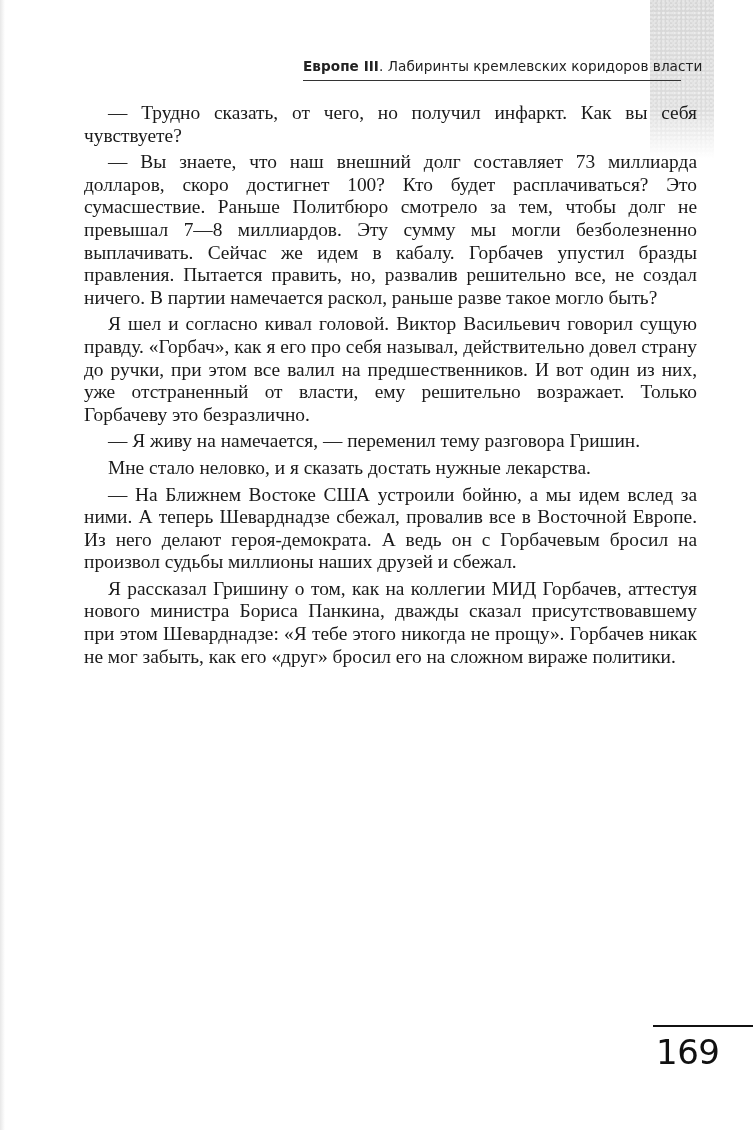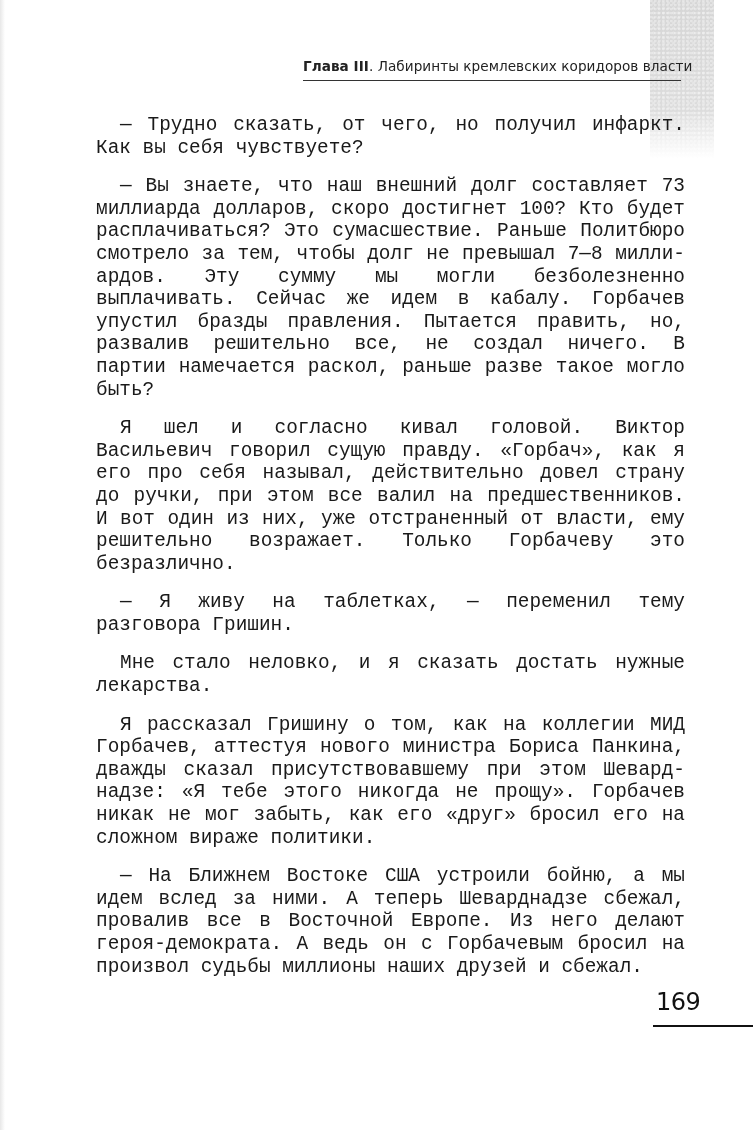--- a/index.html
+++ b/index.html
@@ -25,43 +25,43 @@
     white-space: nowrap; letter-spacing: 0.05px;
   }
   .running-head b { font-weight: bold; }
   .head-rule {
     position: absolute; left: 303px; top: 80px; width: 378px; height: 1px; background: #333;
   }
   .text-block {
     position: absolute; left: 80px; top: 98px; width: 621px;
     font-size: 19.4px; line-height: 22.6px; text-align: justify;
   }
-  .text-block p { margin: 16px; text-indent: 24px; hyphens: manual; font-family: Liberation Mono, monospace; }
+  .text-block p { margin: 4px; text-indent: 24px; hyphens: manual; }
   .page-number {
-    position: absolute; left: 656px; top: 988px;
-    font-family: "DejaVu Sans", "Liberation Sans", sans-serif; font-size: 24px; color: #111;
+    position: absolute; left: 656px; top: 1032px;
+    font-family: "DejaVu Sans", "Liberation Sans", sans-serif; font-size: 34px; color: #111;
     letter-spacing: -0.5px;
   }
   .folio-rule {
     position: absolute; left: 653px; top: 1025px; width: 100px; height: 2px; background: #111;
   }
 </style>
 </head>
 <body>
 
 <div class="left-edge"></div>
 <div class="tab-band"></div>
 
-<div class="running-head"><b>Глава III</b><span>.</span> <span>Лабиринты кремлевских коридоров власти</span></div>
+<div class="running-head"><b>Европе III</b><span>.</span> <span>Лабиринты кремлевских коридоров власти</span></div>
 <div class="head-rule"></div>
 
 <div class="text-block">
   <p>— Трудно сказать, от чего, но получил инфаркт. Как вы себя чувствуете?</p>
   <p>— Вы знаете, что наш внешний долг составляет 73 мил­лиарда долларов, скоро достигнет 100? Кто будет рас­плачиваться? Это сумасшествие. Раньше Политбюро смотрело за тем, чтобы долг не превышал 7—8 милли­ардов. Эту сумму мы могли безболезненно выплачивать. Сейчас же идем в кабалу. Горбачев упустил бразды правления. Пытается править, но, развалив решитель­но все, не создал ничего. В партии намечается раскол, раньше разве такое могло быть?</p>
   <p>Я шел и согласно кивал головой. Виктор Васильевич говорил сущую правду. «Горбач», как я его про себя на­зывал, действительно довел страну до ручки, при этом все валил на предшественников. И вот один из них, уже отстраненный от власти, ему решительно возражает. Только Горбачеву это безразлично.</p>
-  <p>— Я живу на таблетках, — переменил тему разговора Гришин.</p>
+  <p>— Я живу на намечается, — переменил тему разговора Гришин.</p>
   <p>Мне стало неловко, и я сказать достать нужные ле­карства.</p>
+  <p>— На Ближнем Востоке США устроили бойню, а мы идем вслед за ними. А теперь Шеварднадзе сбежал, про­валив все в Восточной Европе. Из него делают героя-демократа. А ведь он с Горбачевым бросил на произвол судьбы миллионы наших друзей и сбежал.</p>
   <p>Я рассказал Гришину о том, как на коллегии МИД Горбачев, аттестуя нового министра Бориса Панкина, дважды сказал присутствовавшему при этом Шевард­надзе: «Я тебе этого никогда не прощу». Горбачев никак не мог забыть, как его «друг» бросил его на сложном ви­раже политики.</p>
-  <p>— На Ближнем Востоке США устроили бойню, а мы идем вслед за ними. А теперь Шеварднадзе сбежал, про­валив все в Восточной Европе. Из него делают героя-демократа. А ведь он с Горбачевым бросил на произвол судьбы миллионы наших друзей и сбежал.</p>
 </div>
 
 <div class="page-number">169</div>
 <div class="folio-rule"></div>
 
 </body></html>

